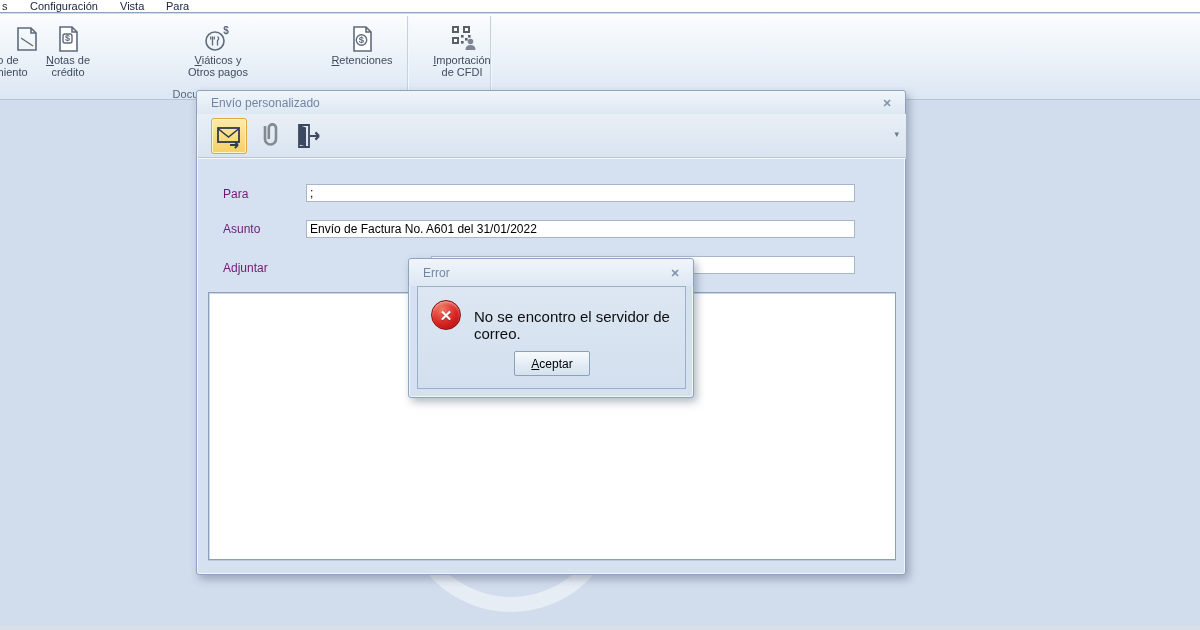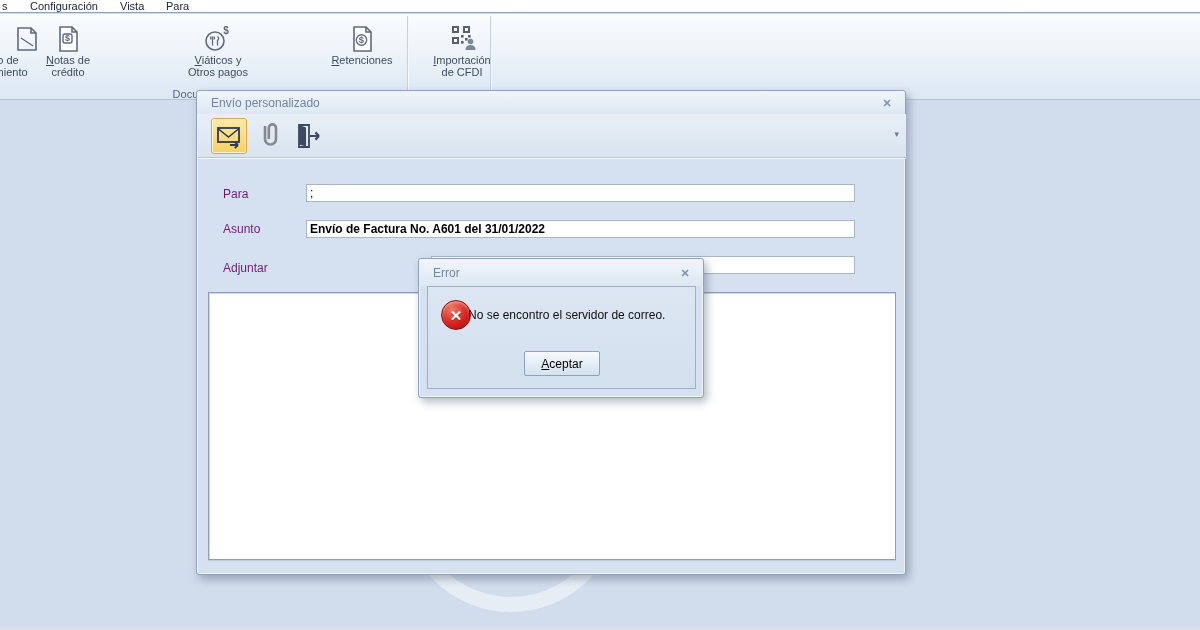--- a/index.html
+++ b/index.html
@@ -52,33 +52,33 @@
   .tb-overflow { position:absolute; right:7px; top:15px; font-size:9px; color:#687c94; cursor:pointer; }
 
   .fld-label { position:absolute; font-size:12px; color:#701a75; }
   .fld-input { position:absolute; height:18px; border:1px solid #a9b6c7; background:#fff;
     font-family:"Liberation Sans",sans-serif; font-size:12px; padding:0 3px; color:#000; }
   .body-area { position:absolute; left:11px; top:201px; width:688px; height:268px; background:#fff;
     border:1px solid #8a9fb9; box-shadow:inset 1px 1px 0 #cdd9e7, 0 1px 0 #b9c8da; resize:none;
     font-family:"Liberation Sans",sans-serif; font-size:12px; padding:4px; }
 
   
-  .error-dialog { left:408px; top:258px; width:286px; height:140px; z-index:20;margin-left:10px; }
+  .error-dialog { left:408px; top:258px; width:286px; height:140px; z-index:20; }
   .error-dialog .titlebar { height:27px; }
   .error-dialog .title-text { top:7px; }
   .error-dialog .close-glyph { top:6px; }
   .err-panel { position:absolute; left:8px; top:27px; width:269px; height:103px;
     border:1px solid #9db0c7; background:linear-gradient(#dde7f3,#d2dfee); }
   .err-icon { position:absolute; left:13px; top:13px; width:30px; height:30px; border-radius:50%;
     background:radial-gradient(circle at 10px 8px, #f07a65, #d92222 55%, #9a0d0d);
     border:1px solid #8a1010; box-shadow:inset 0 2px 3px rgba(255,255,255,.45);
     display:flex; align-items:center; justify-content:center; }
   .err-icon span { color:#fff; font-size:15px; font-weight:bold; line-height:1;
     text-shadow:0 1px 1px rgba(0,0,0,.35); }
-  .err-msg { position:absolute; left:40px; top:21px; width:212px; font-size:12px; color:#0e0e0e; }
+  .err-msg { position:absolute; left:56px; top:21px; width:212px; font-size:15px; color:#0e0e0e; }
   .accept-btn { position:absolute; left:96px; top:64px; width:76px; height:25px;
     border:1px solid #8ca1ba; border-radius:2px; font-family:"Liberation Sans",sans-serif;
     font-size:12px; color:#000; cursor:pointer;
     background:linear-gradient(#f8fbfd,#e3ecf5 55%,#d4e1ee); }
   .accept-btn u { text-decoration:underline; }
 
   
   svg { display:block; }
 </style>
 </head>
@@ -210,21 +210,21 @@
           </svg>
         </span>
       </div>
       <span class="tb-overflow">▾</span>
     </div>
 
     <span class="fld-label" style="left:26px; top:96px">Para</span>
     <input class="fld-input" style="left: 109px; top: 93px; width: 549px;" value=";">
 
     <span class="fld-label" style="left:26px; top:131px">Asunto</span>
-    <input class="fld-input" style="left: 109px; top: 129px; width: 549px; font-weight: bold;" value="Envío de Factura No. A601 del 31/01/2022">
+    <input class="fld-input" style="left: 109px; top: 129px; width: 549px;" value="Envío de Factura No. A601 del 31/01/2022">
 
     <span class="fld-label" style="left:26px; top:170px">Adjuntar</span>
     <input class="fld-input" style="left: 234px; top: 165px; width: 424px;" value="">
 
     <textarea class="body-area" style=""></textarea>
   </div>
 
   <div class="win error-dialog">
     <div class="titlebar">
       <span class="title-text">Error</span>

